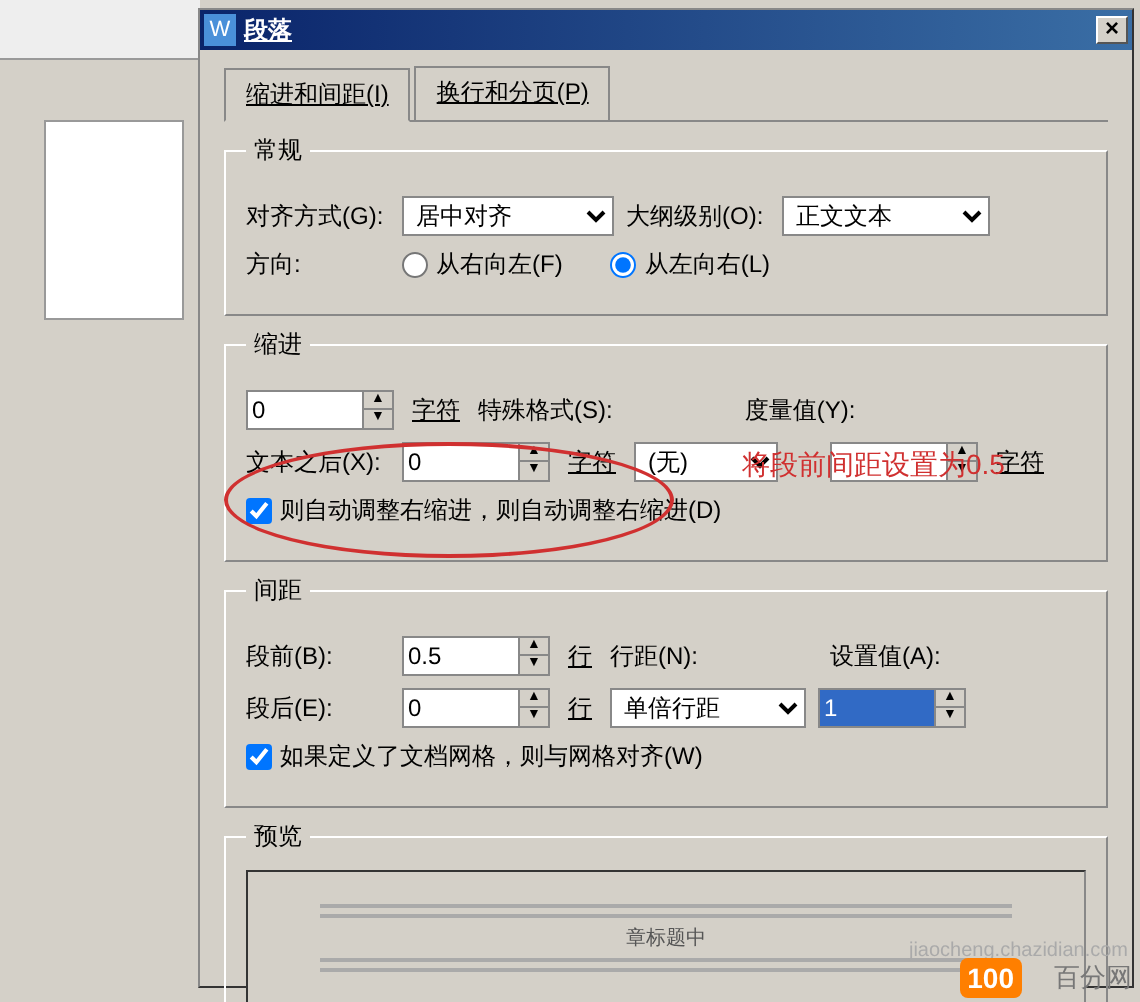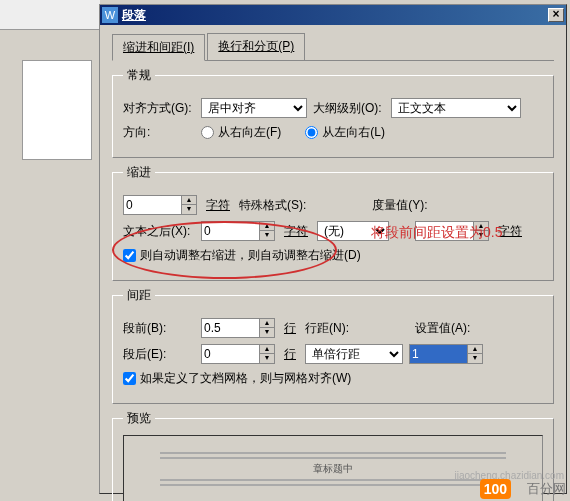--- a/index.html
+++ b/index.html
@@ -62,21 +62,21 @@
       <div class="tab active">缩进和间距(I)</div>
       <div class="tab">换行和分页(P)</div>
     </div>
 
     <fieldset>
       <legend>常规</legend>
       <div class="row">
         <label class="lbl">对齐方式(G):</label>
         <select class="sel-main"><option>居中对齐</option></select>
         <label class="lbl2">大纲级别(O):</label>
-        <select class="sel-main" style="width:130px"><option>正文文本</option></select>
+        <select class="sel-main" style="width:104px"><option>正文文本</option></select>
       </div>
       <div class="row">
         <label class="lbl">方向:</label>
         <label class="radio-wrap">
             <input type="radio" name="dir" style="">
             <span>从右向左(F)</span>
           </label>
         <label class="radio-wrap">
             <input type="radio" name="dir" checked="" style="">
             <span>从左向右(L)</span>

